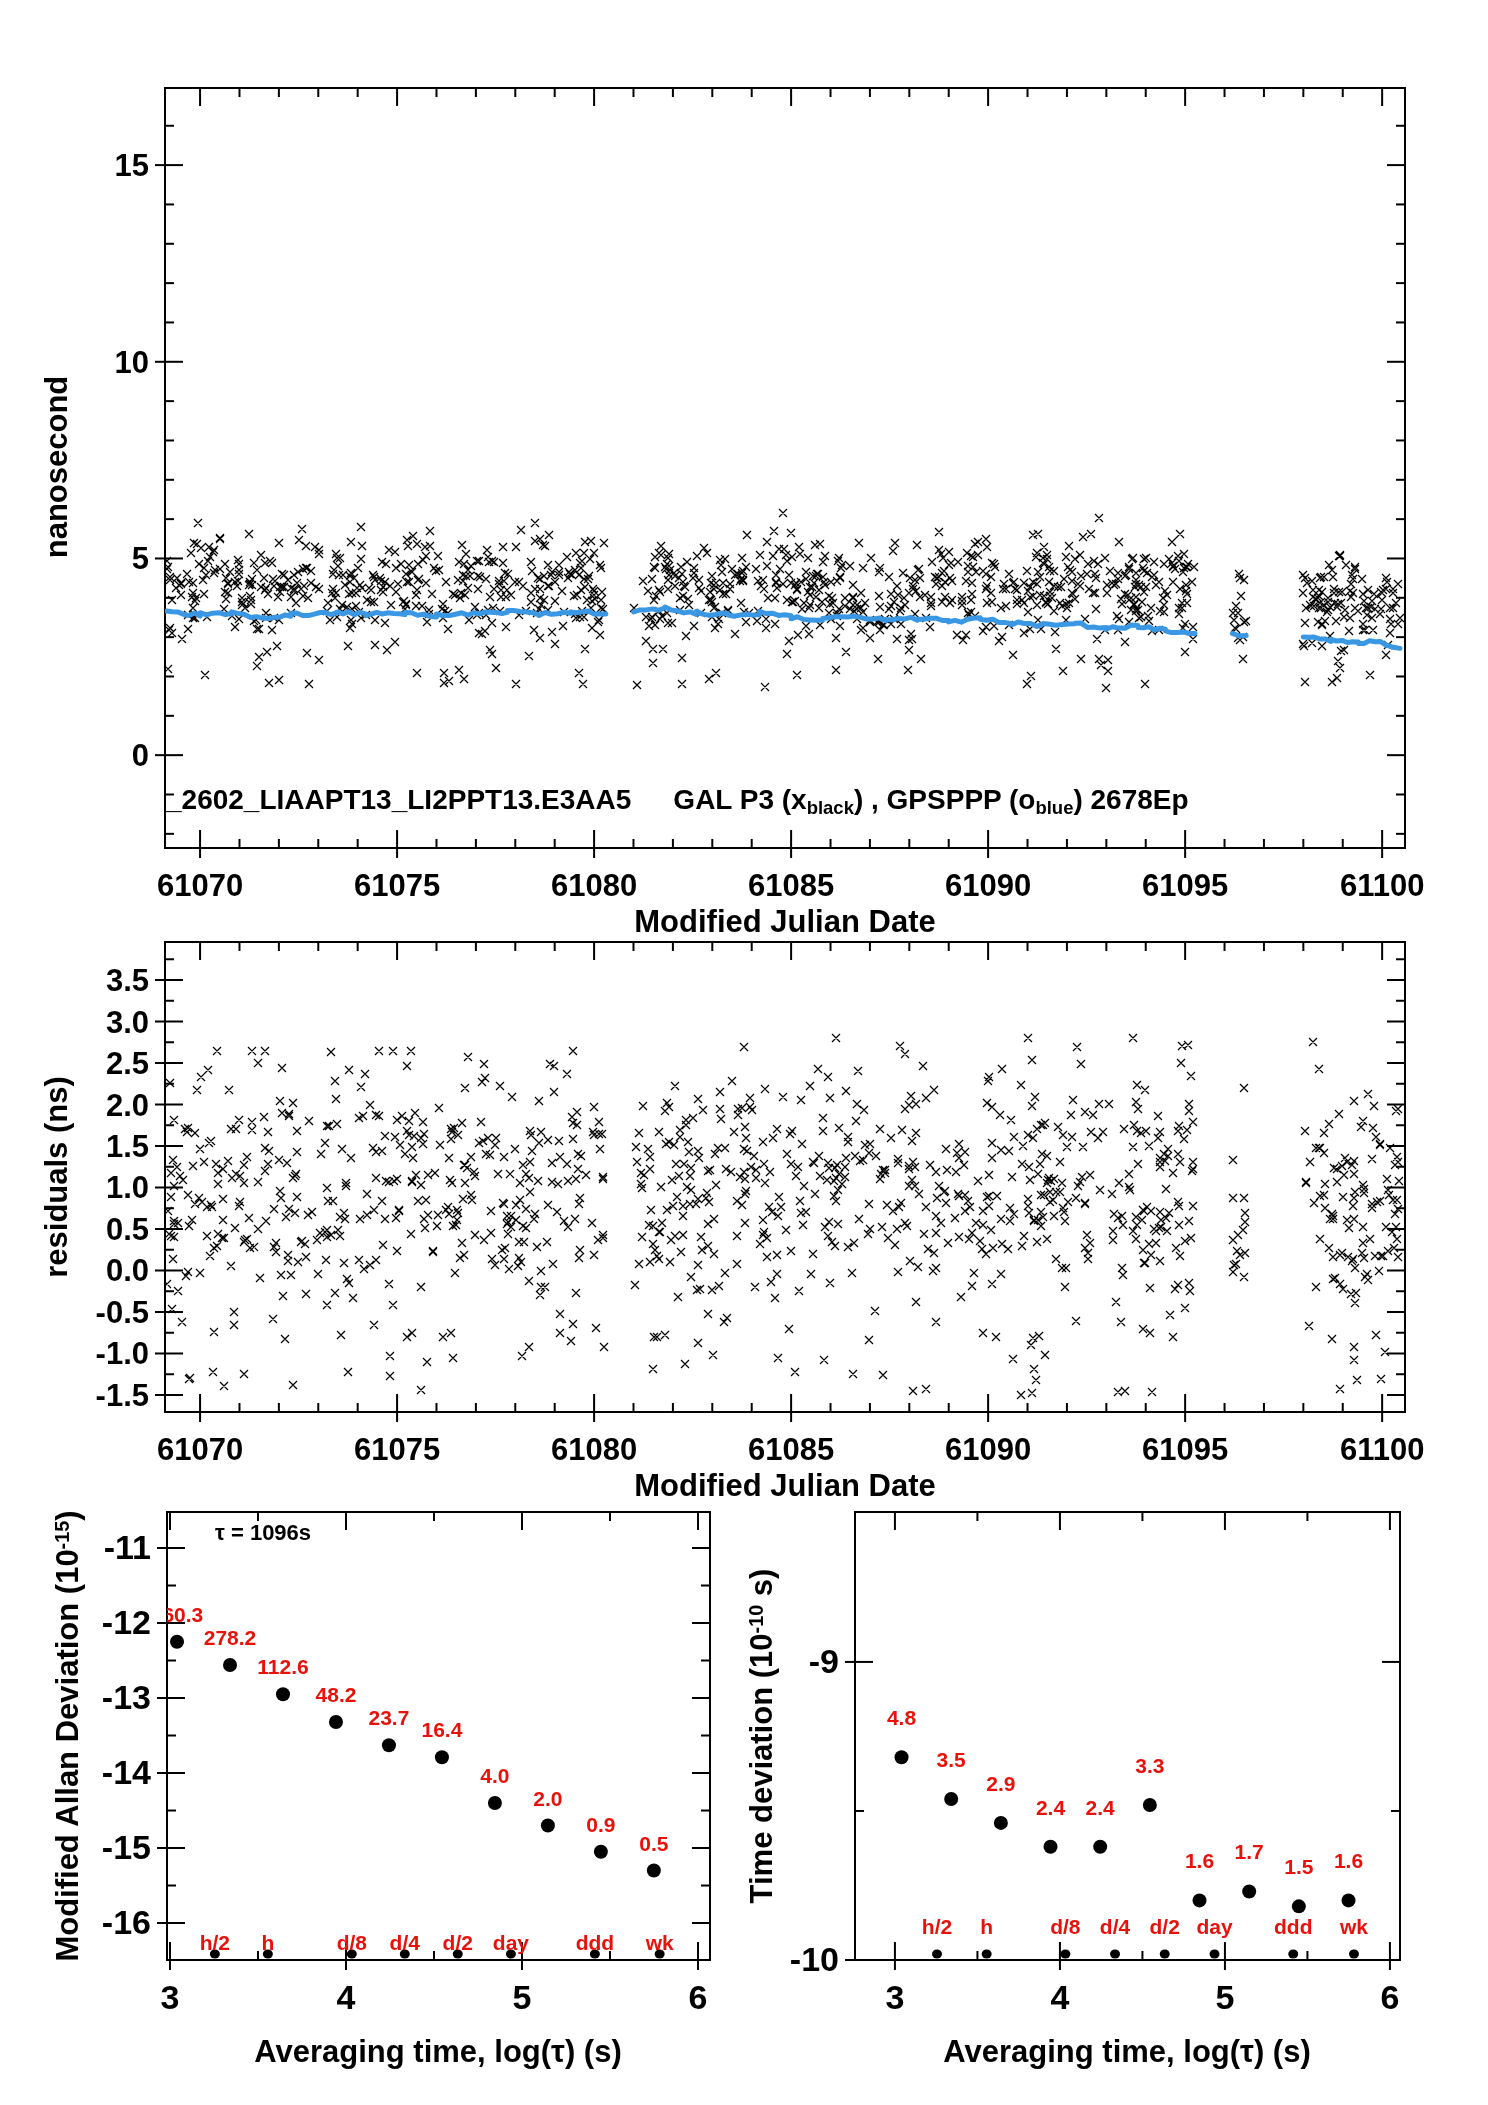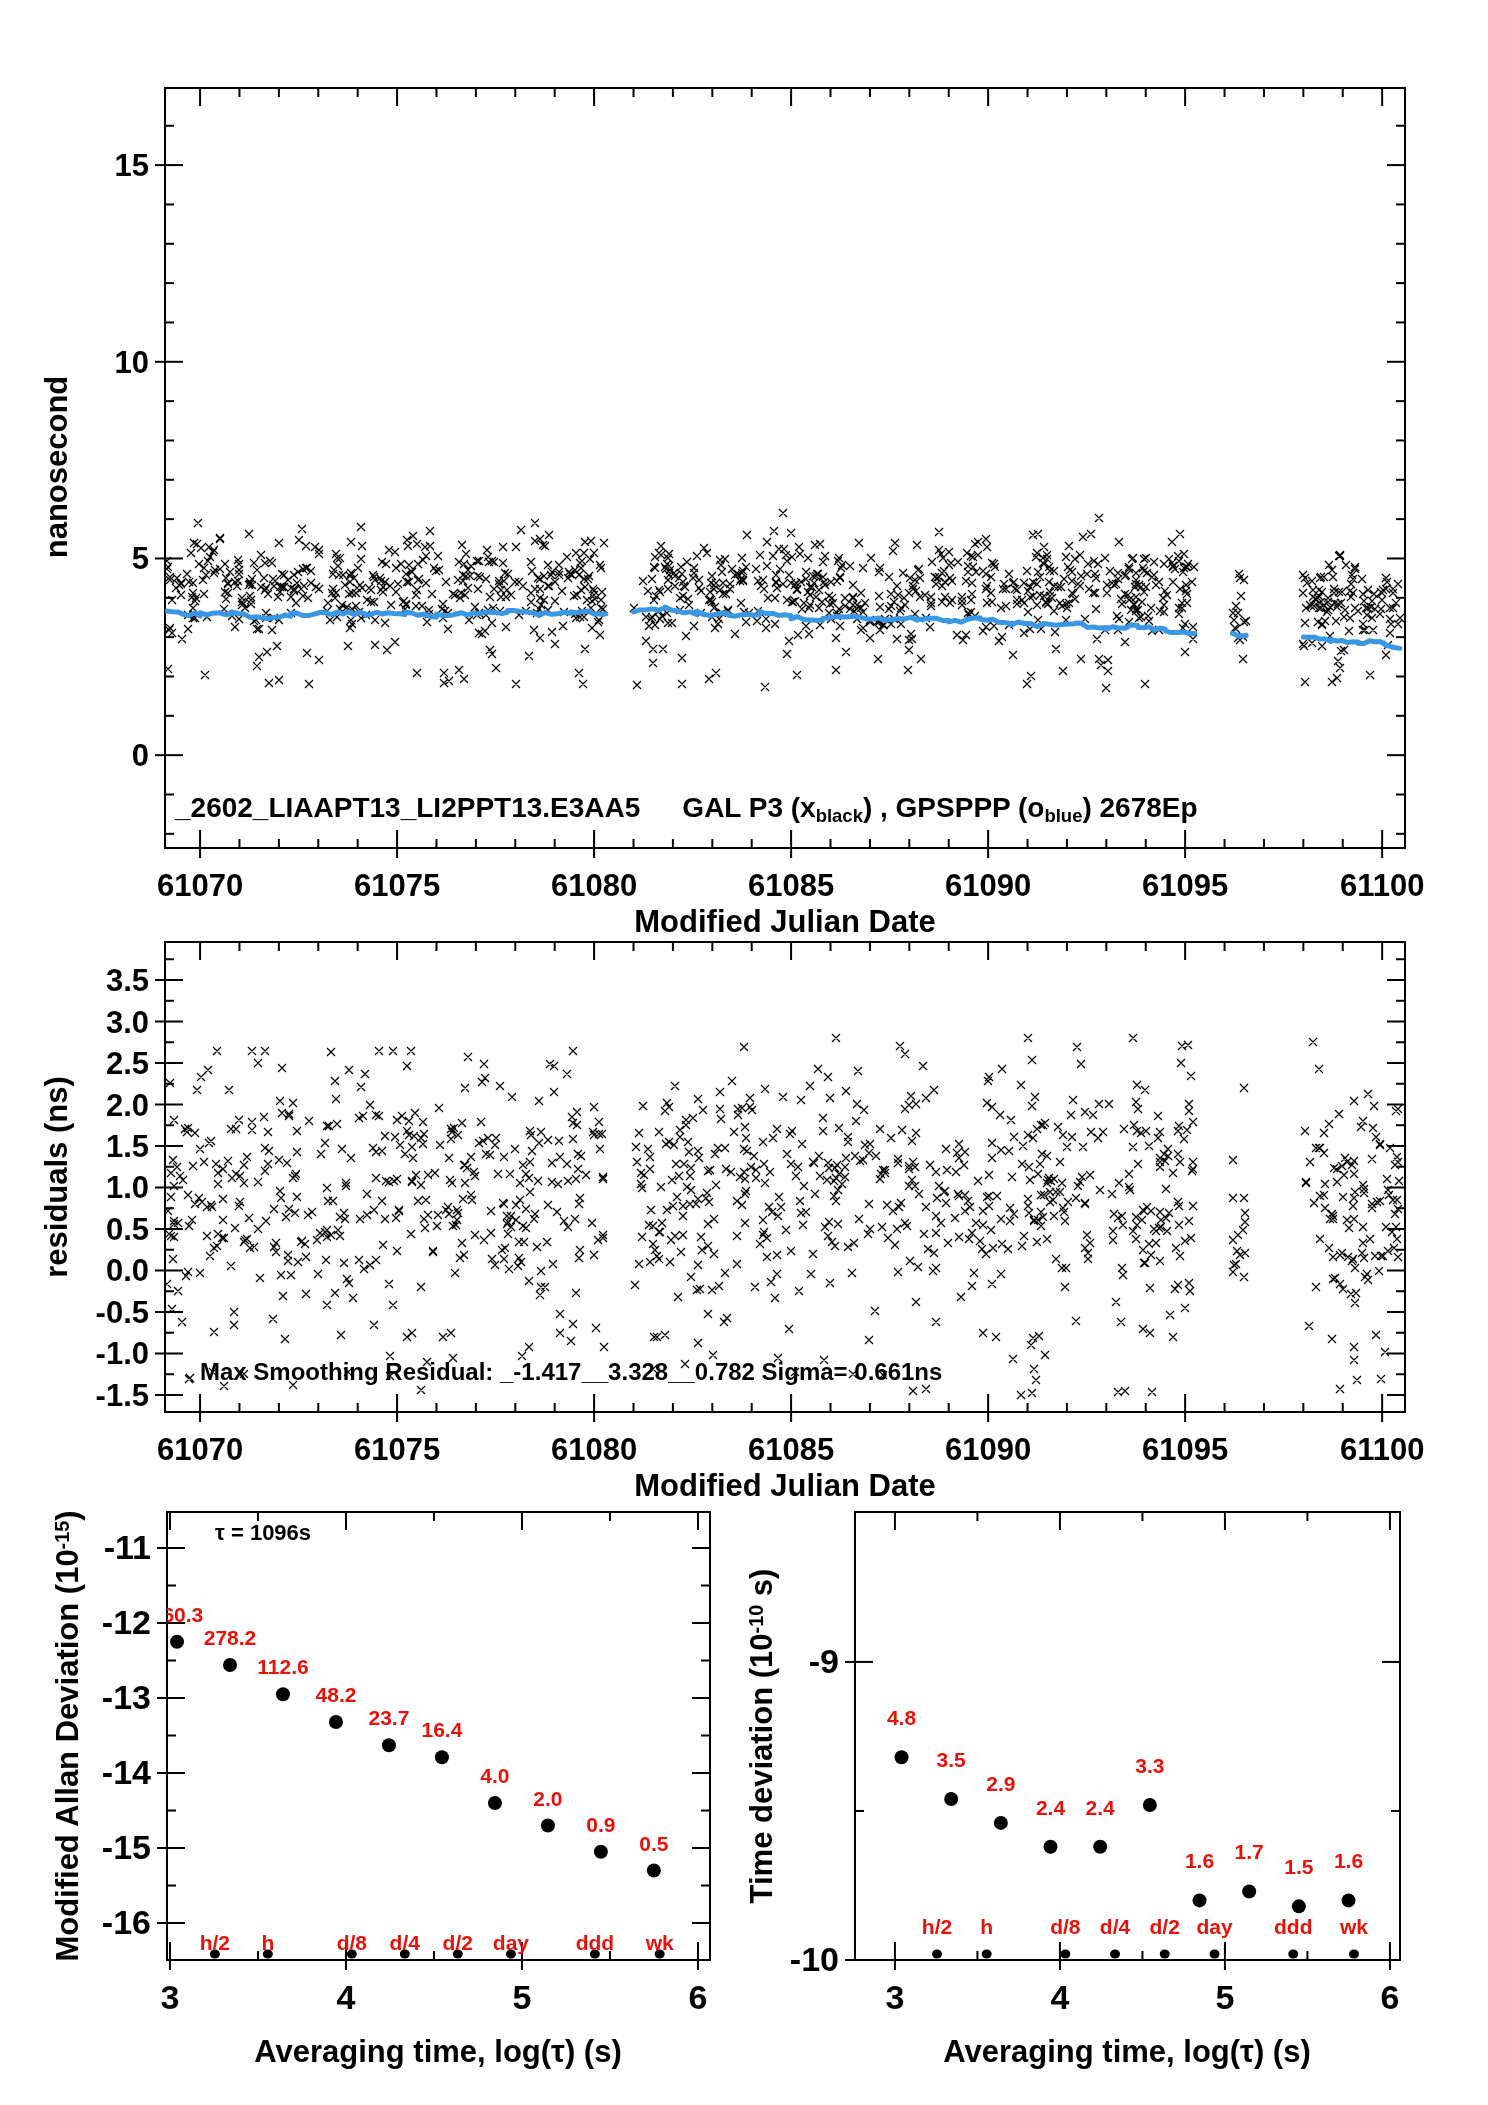--- a/index.html
+++ b/index.html
@@ -496,27 +496,26 @@
           <ellipse cx="1293.244020587345" cy="1954" rx="5" ry="4.5" fill="#000"></ellipse>
           <text x="1293.244020587345" y="1934" text-anchor="middle" font-size="21" font-weight="bold" fill="#E8120B">ddd</text>
           <ellipse cx="1353.9645776566758" cy="1954" rx="5" ry="4.5" fill="#000"></ellipse>
           <text x="1353.9645776566758" y="1934" text-anchor="middle" font-size="21" font-weight="bold" fill="#E8120B">wk</text>
         </g>
       </g>
     </svg>
 
   <div class="olab vlab t-axis" style="left:57px;top:467px;"><span>nanosecond</span></div>
   <div class="olab hcenter t-axis" style="left:785px;top:922px;"><span>Modified Julian Date</span></div>
-  <div class="olab vmid t-title" style="left:175px;top:800px;margin-top:8px;">
+  <div class="olab vmid t-title" style="left:166px;top:800px;">
     <span>_2602_LIAAPT13_LI2PPT13.E3AA5</span><span class="gap"></span><span>GAL P3 (x</span><span class="sub">black</span><span>) ,  GPSPPP (o</span><span class="sub">blue</span><span>)  2678Ep</span>
   </div>
 
   <div class="olab vlab t-axis" style="left:57px;top:1177px;"><span>residuals (ns)</span></div>
   <div class="olab hcenter t-axis" style="left:785px;top:1486px;"><span>Modified Julian Date</span></div>
-  <div class="olab vmid t-ann" style="left:200px;top:1372px;">Max Smoothing Residual: _-1.417__3.328__0.782  Sigma= 0.661ns</div>
 
   <div class="olab vlab t-axis" style="left:68px;top:1736px;"><span>Modified Allan Deviation (10</span><span class="sup">-15</span><span>)</span></div>
   <div class="olab hcenter t-axis" style="left:438px;top:2052px;"><span>Averaging time, log(τ) (s)</span></div>
   <div class="olab vmid t-note" style="left:215px;top:1533px;">τ = 1096s</div>
 
   <div class="olab vlab t-axis" style="left:762px;top:1736px;"><span>Time deviation (10</span><span class="sup">-10</span><span> s)</span></div>
   <div class="olab hcenter t-axis" style="left:1127px;top:2052px;"><span>Averaging time, log(τ) (s)</span></div>
 </div>
 
 </body></html>

